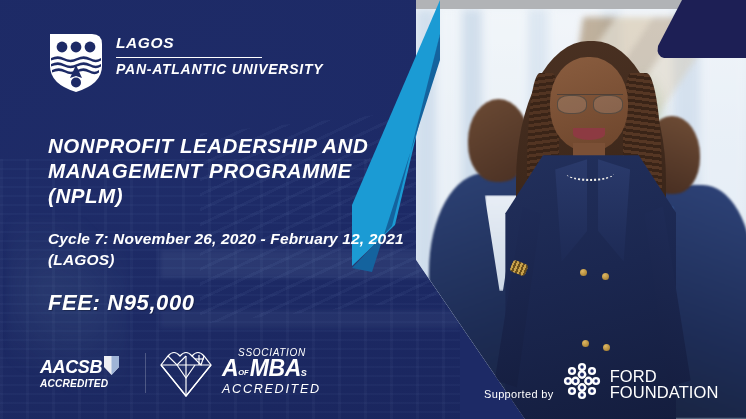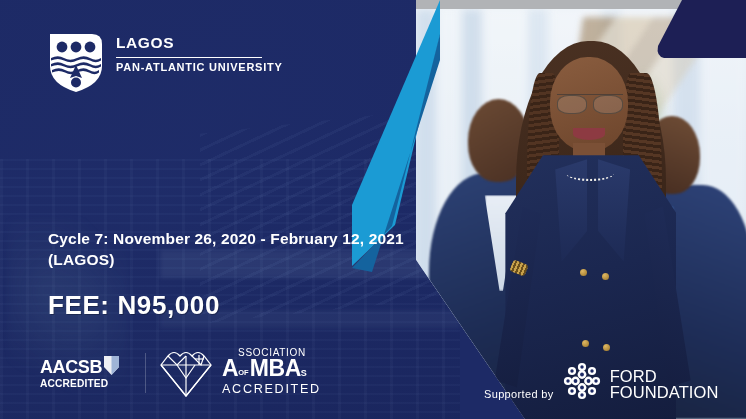--- a/index.html
+++ b/index.html
@@ -227,49 +227,49 @@
     clip-path:polygon(42% 0%, 100% 0%, 100% 100%, 100% 100%, 26% 100%, 18% 94%, 20% 70%);
     border-bottom-left-radius:26px;
   }
   .tr-wedge2 {
     position:absolute; right:0; top:0; width:110px; height:58px;
     background:#1d1f55;
     clip-path:polygon(46% 0%, 100% 0%, 100% 100%, 34% 100%);
   }
 
   
-  .content { position:absolute; left:0; top:0; width:460px; height:419px; }
+  .content { position:absolute; left:0; top:0; width:460px; height:419px;font-style:italic; }
 
   
   .logo-lockup { position:absolute; left:48px; top:32px; display:flex; align-items:flex-start; gap:12px; }
   .shield { width:56px; height:62px; }
   .logo-words { padding-top:3px; }
   .logo-words .lw {
     color:#ffffff; font-weight:bold; font-size:15.5px; line-height:16.5px;
     letter-spacing:.6px;
   }
   .logo-rule { width:146px; height:1.6px; background:#fff; margin:5px 0 3px; }
   .logo-sub {
-    color:#fff; font-size:11px; font-weight:bold; letter-spacing:.75px;text-align:right;
+    color:#fff; font-size:14px; font-weight:bold; letter-spacing:.75px;text-align:right;
   }
 
   
   .headline {
     position:absolute; left:48px; top:133px; width:370px;
     color:#fff; font-weight:bold; font-size:20.5px; line-height:25px;
     letter-spacing:.55px;
   }
   .cycle {
     position:absolute; left:48px; top:228px; width:420px;
     color:#fff; font-weight:bold; font-size:15.5px; line-height:21px;
     letter-spacing:.15px;
   }
   .fee {
     position:absolute; left:48px; top:290px;
-    color:#fff; font-weight:bold; font-size:26px; letter-spacing:.6px;
+    color:#fff; font-weight:bold; font-size:22px; letter-spacing:.6px;
     text-shadow:1px 1px 0 rgba(0,0,0,.25);
   }
 
   
   .accred { position:absolute; left:40px; top:348px; display:flex; align-items:center; gap:0; }
   .aacsb { position:relative; display:flex; flex-direction:column; padding-right:14px; }
   .aacsb-main {
     display:flex; align-items:center;
     color:#fff; font-weight:bold; font-size:18px; letter-spacing:-.4px; line-height:20px;
   }
@@ -367,20 +367,25 @@
         <path d="M28,33 L34,46 L28,44 L22,46 Z" fill="#1d2a66"></path>
         <circle cx="28" cy="50.5" r="5" fill="#1d2a66"></circle>
       </svg>
       <div class="logo-words">
         <div class="lw">LAGOS</div>
         <div class="logo-rule"></div>
         <div class="logo-sub">PAN-ATLANTIC UNIVERSITY</div>
       </div>
     </div>
 
+    <div class="headline">
+      <div>NONPROFIT LEADERSHIP AND</div>
+      <div>MANAGEMENT PROGRAMME</div>
+      <div>(NPLM)</div>
+    </div>
 
     <div class="cycle">
       <div>Cycle 7: November 26, 2020 - February 12, 2021</div>
       <div>(LAGOS)</div>
     </div>
 
     <div class="fee">FEE: N95,000</div>
 
     <div class="accred">
 

